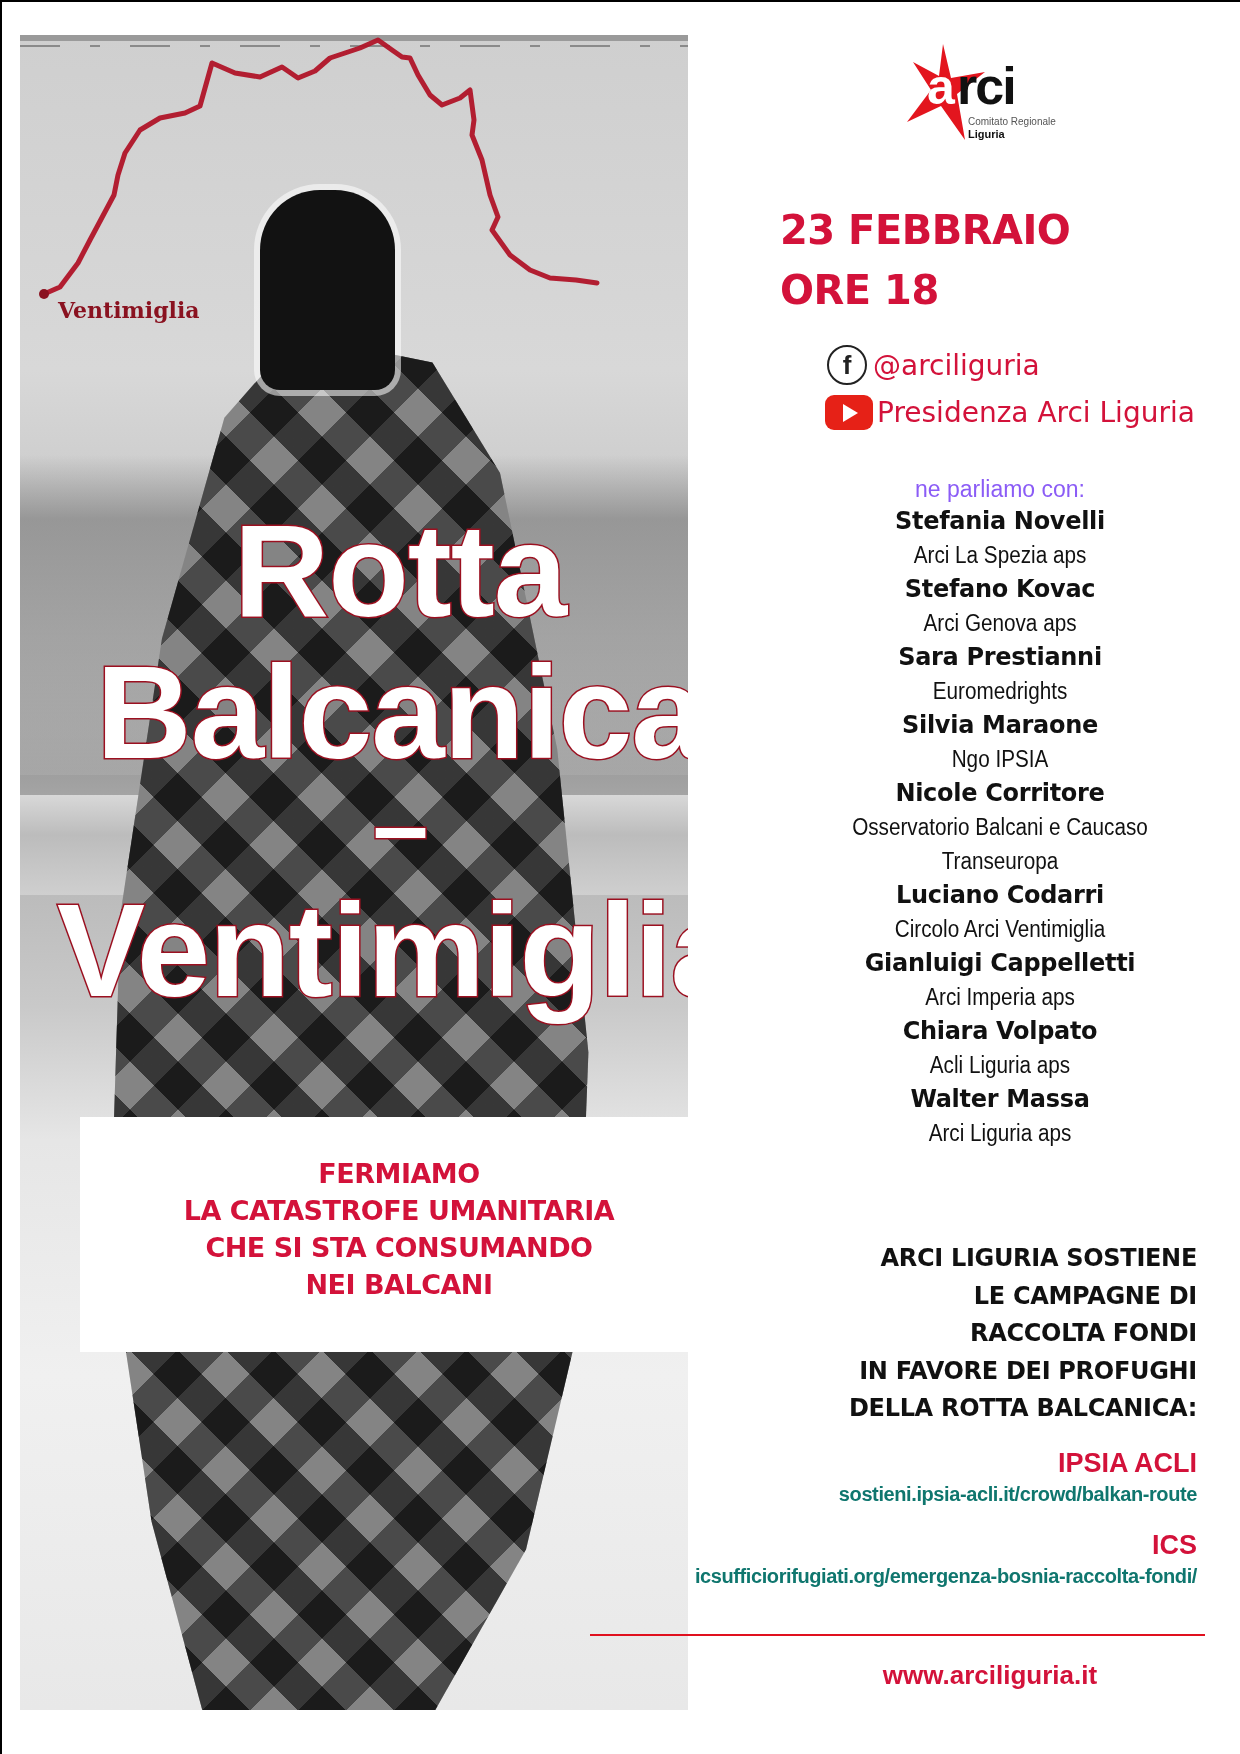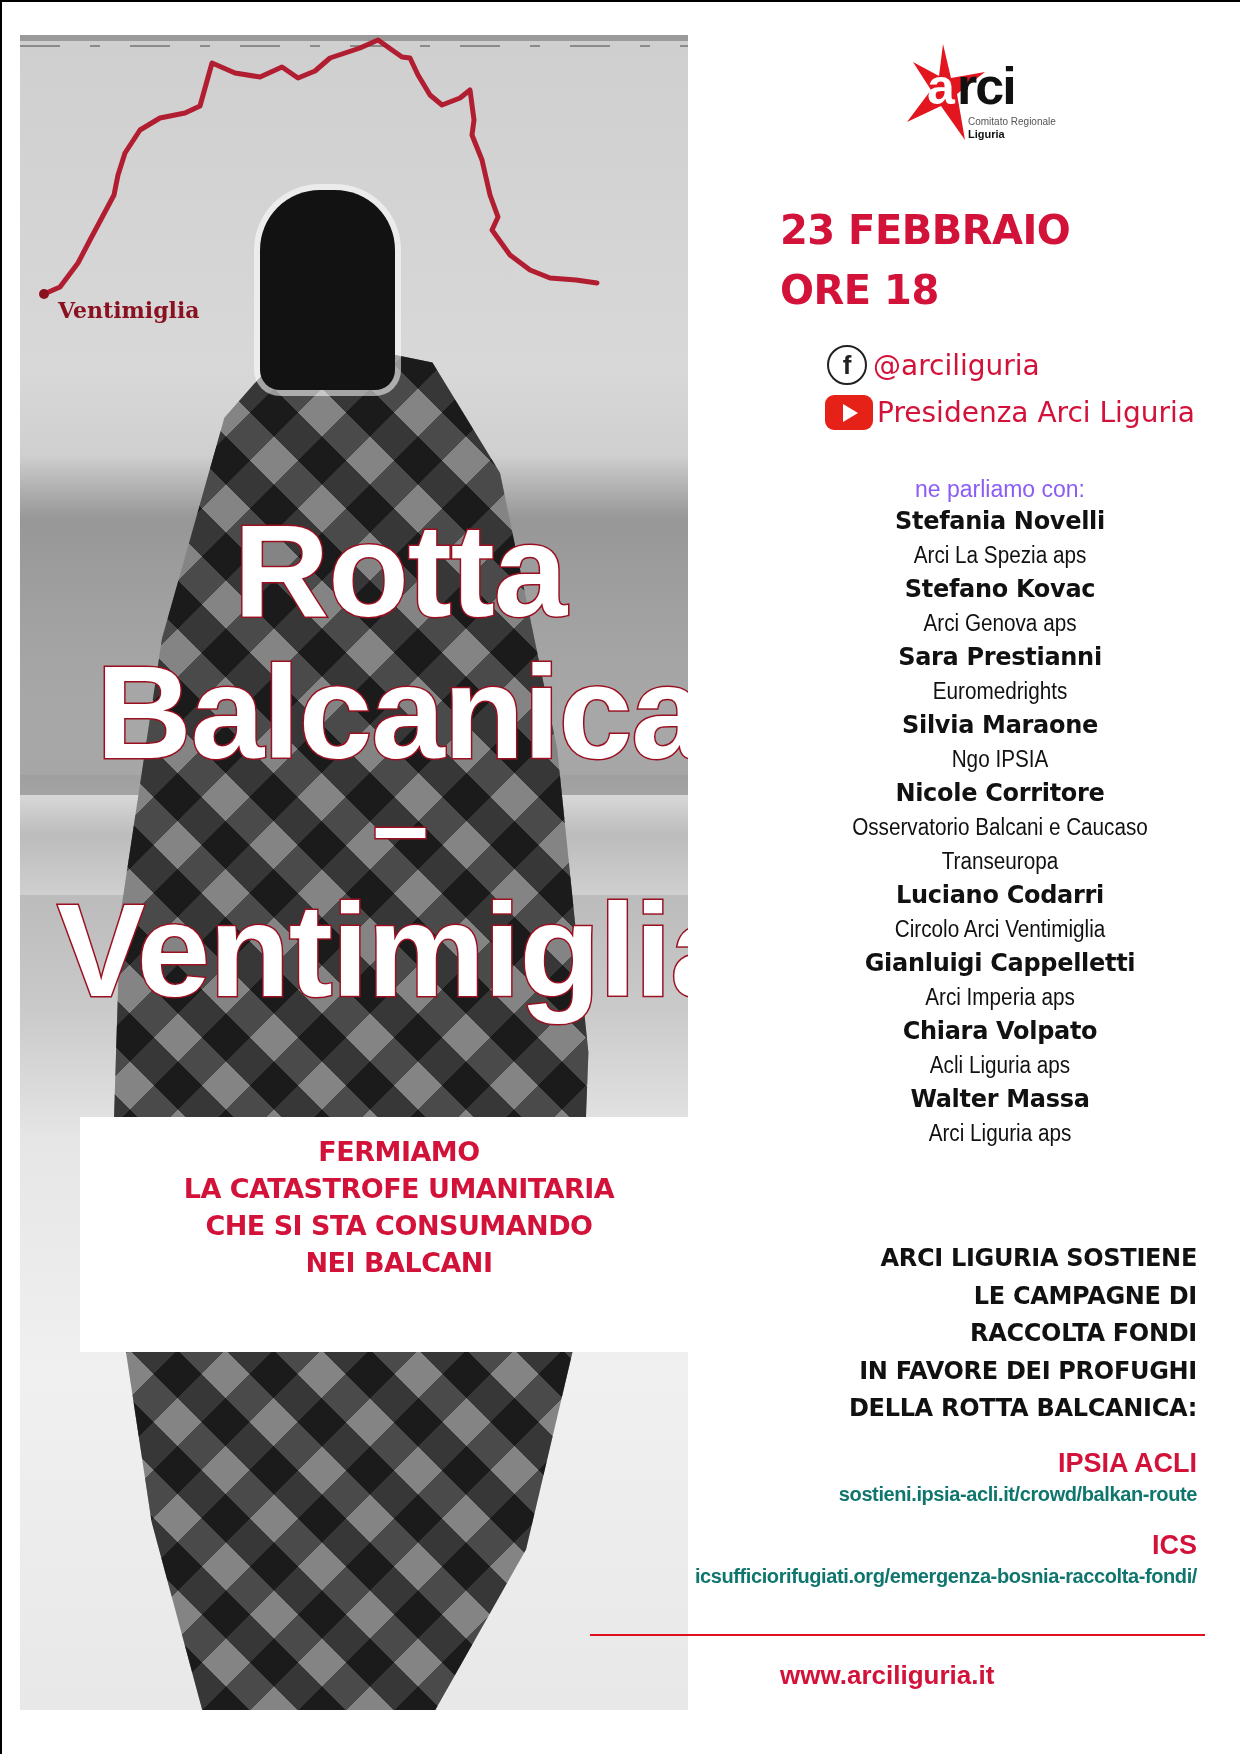--- a/index.html
+++ b/index.html
@@ -56,21 +56,21 @@
     line-height: 1;
   }
   .t1 { top: 470px; font-size: 132px; }
   .t2 { top: 612px; font-size: 132px; }
   .t3 { top: 740px; font-size: 100px; }
   .t4 { top: 850px; font-size: 132px; }
 
   
   .campaign-box {
     position: absolute; left: 60px; top: 1082px; width: 638px; height: 235px;
-    background: #ffffff; box-sizing: border-box; padding-top: 16px;
+    background: #ffffff; box-sizing: border-box; padding-top: 38px;
     text-align: center;
   }
   .campaign-line { display: block; font-family: "DejaVu Sans", sans-serif; font-weight: bold;
     color: #d3123a; font-size: 27px; line-height: 37px; letter-spacing: -0.5px; }
 
   
   .logo { position: absolute; left: 905px; top: 42px; width: 150px; height: 100px; }
   .logo-star { position: absolute; left: 0; top: 0; width: 80px; height: 100px; }
   .logo-a { position: absolute; left: 22px; top: 20px; font-size: 50px; font-weight: bold; color: #fff; font-family: "Liberation Sans", sans-serif; line-height: 1; }
   .logo-rci { position: absolute; left: 52px; top: 18px; font-size: 52px; font-weight: bold; color: #111; font-family: "Liberation Sans", sans-serif; letter-spacing: -2px; line-height: 1; }
@@ -98,21 +98,21 @@
   .support { position: absolute; left: 780px; top: 1240px; width: 417px; text-align: right; }
   .support-line { display: block; font-family: "DejaVu Sans", sans-serif; font-weight: bold; color: #111; font-size: 24px; line-height: 37.5px; letter-spacing: -0.3px; }
 
   .fund { position: absolute; left: 560px; width: 637px; text-align: right; }
   .fund-name { display: block; font-family: "Liberation Sans", sans-serif; font-weight: bold; color: #d3123a; font-size: 27px; line-height: 34px; }
   .fund-url { display: block; font-family: "Liberation Sans", sans-serif; font-weight: bold; color: #0f766e; font-size: 20px; line-height: 28px; letter-spacing: -0.4px; }
   .fund.f1 { top: 1446px; }
   .fund.f2 { top: 1528px; }
 
   .divider { position: absolute; left: 590px; top: 1634px; width: 615px; height: 2px; background: #e0101e; }
-  .website { position: absolute; left: 780px; top: 1660px; width: 420px; text-align: left;
+  .website { position: absolute; left: 780px; top: 1660px; width: 420px; text-align: center;
     font-family: "Liberation Sans", sans-serif; font-weight: bold; color: #d3123a; font-size: 26px; }
 </style>
 </head>
 <body>
 
 <div class="frame-top"></div>
 <div class="frame-left"></div>
 
 <div class="photo">
   <div class="photo-topstrip"></div>

